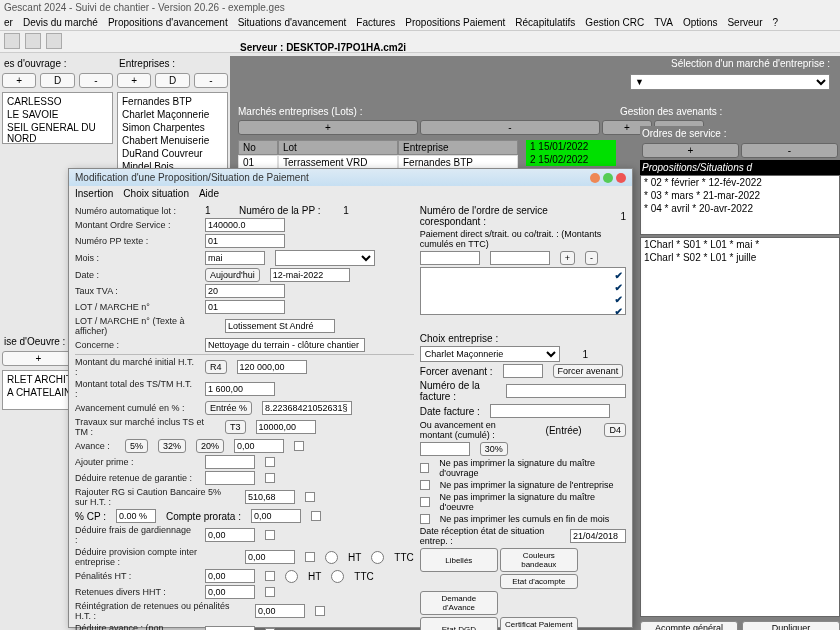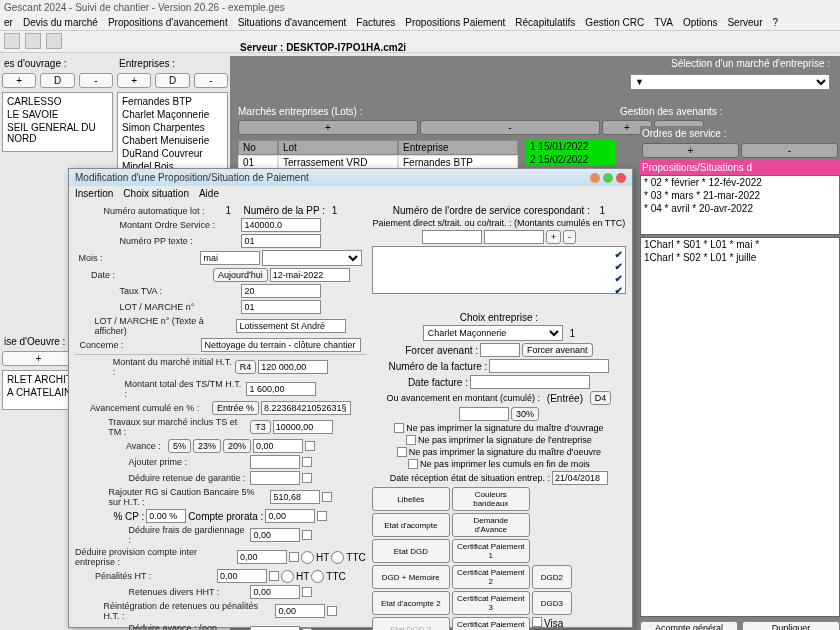--- a/index.html
+++ b/index.html
@@ -19,21 +19,21 @@
 .listbox div { padding: 1px 2px; }
 .dark-btn { background: #aaa; border: 1px solid #666; padding: 1px 8px; font-size: 10px; border-radius: 3px; }
 .green-cell { background: #00e000; padding: 1px 4px; }
 .dialog { position: absolute; left: 68px; top: 168px; width: 565px; height: 460px; background: #eaeaea; border: 1px solid #888; box-shadow: 2px 2px 8px rgba(0,0,0,0.3); }
 .dialog-title { background: linear-gradient(#dceaf5,#c6dff2); padding: 3px 6px; font-size: 11px; color: #333; display: flex; justify-content: space-between; align-items: center; }
 .dialog-title .dots { display: flex; gap: 3px; }
 .dot { width: 10px; height: 10px; border-radius: 50%; }
 .dialog-menu { padding: 2px 6px; font-size: 10px; display: flex; gap: 10px; }
 .dialog-body { padding: 4px 6px; display: flex; gap: 6px; }
 .dcol { flex: 1; }
-.frow { display: flex; align-items: center; margin-bottom: 2px; gap: 2px; justify-content: center; }
+.frow { display: flex; align-items: center; margin-bottom: 2px; gap: 10px; }
 .flabel { width: 120px; font-size: 9px; color: #222; }
 .finput { background: #fff; border: 1px solid #888; padding: 1px 2px; font-size: 9px; height: 14px; }
 .fbtn { background: #f4f4f4; border: 1px solid #888; border-radius: 3px; padding: 1px 4px; font-size: 9px; }
 .checkbox { width: 10px; height: 10px; border: 1px solid #888; background: #fff; display: inline-block; }
 .divider { height: 1px; background: #bbb; margin: 2px 0; }
 .doc-btns { display: flex; flex-wrap: wrap; gap: 2px; }
 .doc-btn { background: #f4f4f4; border: 1px solid #888; border-radius: 3px; font-size: 8px; padding: 2px 4px; width: 78px; text-align: center; }
 .right-panel { position: absolute; right: 0; top: 126px; width: 200px; }
 .rightlist { background: #fff; border: 1px solid #666; font-size: 9px; }
 .rightlist div { padding: 1px 3px; }
@@ -99,21 +99,21 @@
     <div class="green-cell">2 15/02/2022</div>
   </div>
 </div>
 
 <div class="right-panel">
   <div style="color:#fff; background:#808080; padding:2px;">Ordres de service :</div>
   <div style="display:flex; gap:2px; background:#808080; padding:2px;">
     <button class="dark-btn" style="flex:1">+</button>
     <button class="dark-btn" style="flex:1">-</button>
   </div>
-  <div style="color:#fff; background:#ec4899; padding:2px;">Propositions/Situations d</div>
+  <div style="color:#fff; background:#000000; padding:2px;font-style:italic;">Propositions/Situations d</div>
   <div class="rightlist" style="height:60px">
     <div>* 02 * février * 12-fév-2022</div>
     <div>* 03 * mars * 21-mar-2022</div>
     <div>* 04 * avril * 20-avr-2022</div>
   </div>
   <div class="rightlist" style="height:380px; margin-top:2px;">
     <div>1Charl * S01 * L01 * mai *</div>
     <div>1Charl * S02 * L01 * juille</div>
   </div>
   <div style="display:flex; gap:4px; margin-top:4px;">
@@ -124,21 +124,21 @@
 
 <div class="left-col">
   <div style="display:flex;">
     <div style="flex:1;">
       <div class="section-header">es d'ouvrage :</div>
       <div class="btnrow">
         <button>+</button>
         <button>D</button>
         <button>-</button>
       </div>
-      <div class="listbox" style="height:60px">
+      <div class="listbox" style="height:52px">
         <div>CARLESSO</div>
         <div>LE SAVOIE</div>
         <div>SEIL GENERAL DU NORD</div>
       </div>
     </div>
     <div style="flex:1;">
       <div class="section-header">Entreprises :</div>
       <div class="btnrow">
         <button>+</button>
         <button>D</button>
@@ -235,21 +235,21 @@
           <input class="finput" style="width: 90px;" value="8.22368421052631§">
         </div>
       <div class="frow">
           <span class="flabel" style="width:140px">Travaux sur marché inclus TS et TM :</span>
           <button class="fbtn">T3</button>
           <input class="finput" style="width: 60px;" value="10000,00">
         </div>
       <div class="frow">
           <span class="flabel" style="width:40px">Avance :</span>
           <button class="fbtn">5%</button>
-          <button class="fbtn">23%</button>
+          <button class="fbtn">32%</button>
           <button class="fbtn">20%</button>
           <input class="finput" style="width: 50px;" value="0,00">
           <span class="checkbox"></span>
         </div>
       <div class="frow">
           <span class="flabel">Ajouter prime :</span>
           <input class="finput" style="width: 50px;">
           <span class="checkbox"></span>
         </div>
       <div class="frow">

